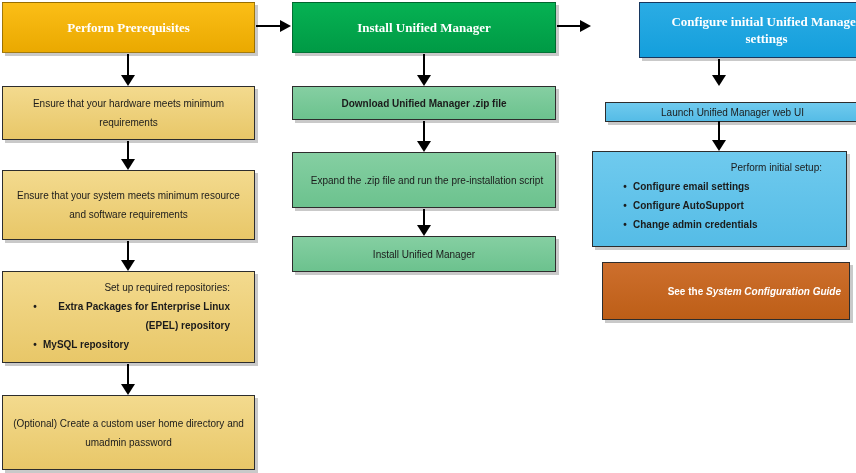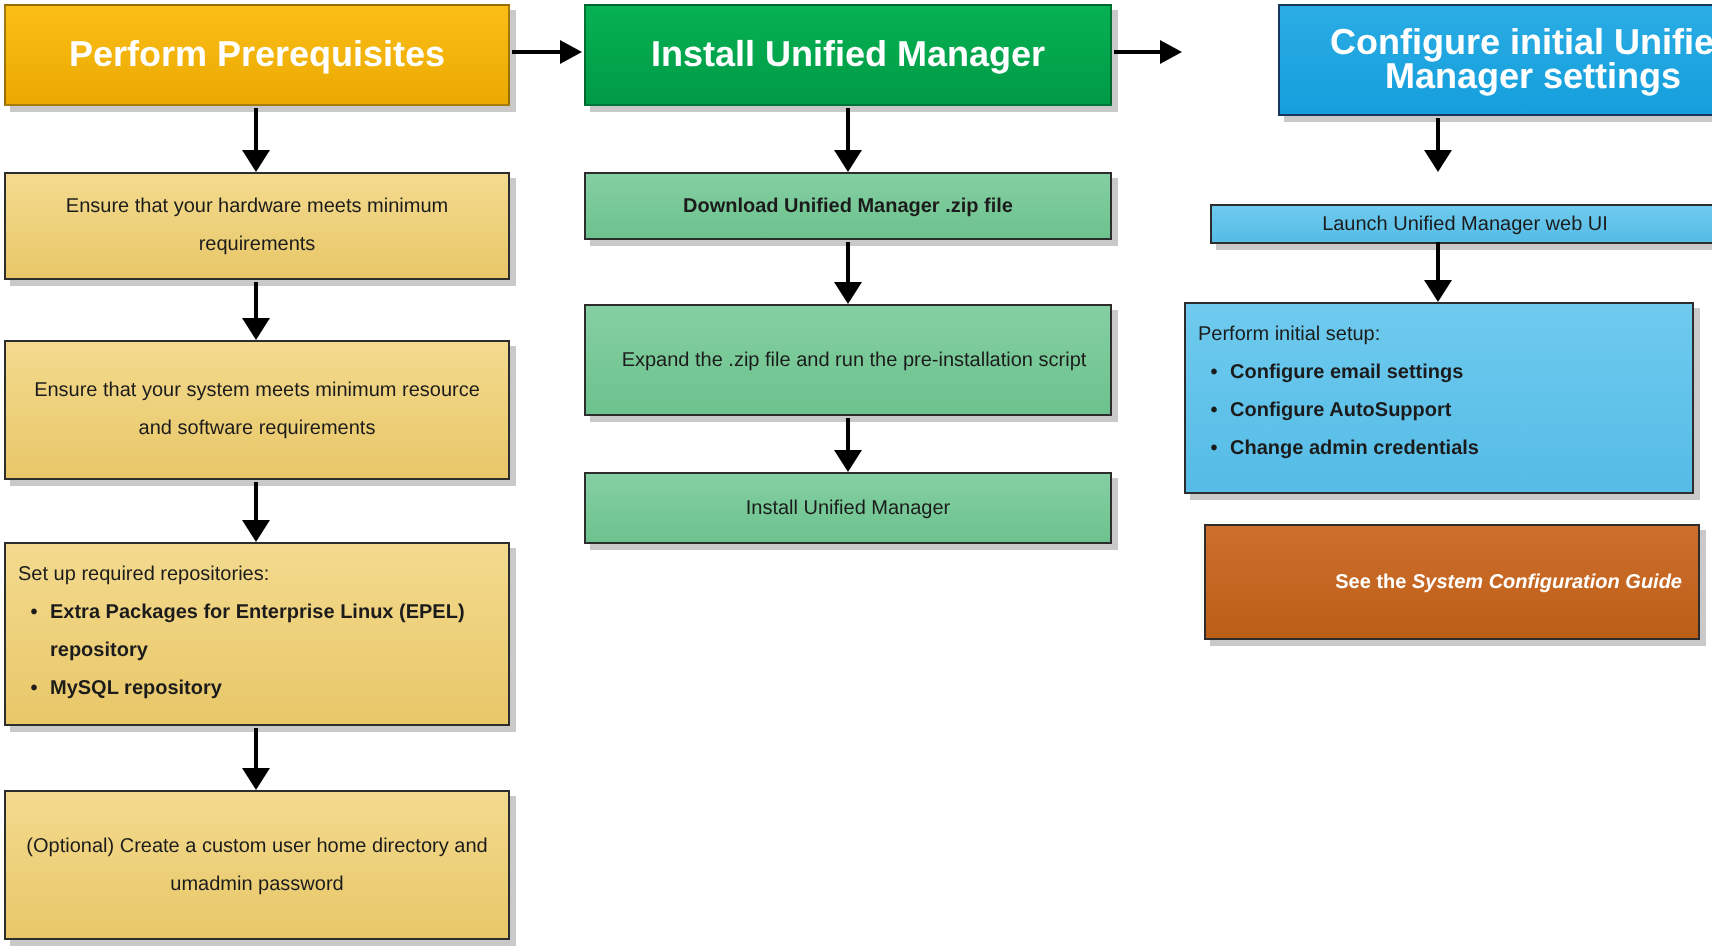--- a/index.html
+++ b/index.html
@@ -9,36 +9,37 @@
     overflow:hidden;
   }
   .box {
     position:absolute; box-sizing:border-box;
     display:flex; flex-direction:column; justify-content:center;
     text-align:center; font-size:10px; line-height:19px; color:#1b1b1b;
     padding:4px 8px;
     box-shadow:3px 3px 0 #c9c9c9;
   }
   .hdr {
-    font-weight:bold; color:#ffffff; font-size:18px; line-height:17px;
+    font-weight:bold; color:#ffffff; font-size:13px; line-height:17px;
     border:1px solid rgba(0,0,0,0.35);
     padding:4px 16px;
+    font-family:Liberation Serif, serif;
   }
   .hdr-gold  { background:linear-gradient(#fbbe17,#eaa900); }
   .hdr-green { background:linear-gradient(#06b253,#009a45); }
   .hdr-blue  { background:linear-gradient(#2bace4,#149fdc); border-color:#17375e; }
   .step { border:1px solid #2d2d2d; }
   .step-yellow { background:linear-gradient(#f3da8e,#e8c768); }
   .step-green  { background:linear-gradient(#85cfa2,#6cc28e); }
   .step-blue   { background:linear-gradient(#6fcaee,#55bce6); }
   .step-orange {
     background:linear-gradient(#cd6f2d,#bd5e17);
     color:#ffffff; font-weight:bold; border:1px solid #2d2d2d;align-items:flex-end;
   }
-  .list { justify-content:flex-start; text-align:left; padding:6px 6px; }
+  .list { justify-content:flex-start; text-align:right; padding:6px 24px; }
   .bullet-row { display:flex;font-weight:bold; }
   .bullet-dot { width:16px; flex:0 0 16px; text-align:center; }
   .bullet-dot::before { content:"\2022"; }
   .italic { font-style:italic; }
   
   .varrow { position:absolute; width:14px; display:flex; flex-direction:column; align-items:center; }
   .vline  { flex:1; width:2px; background:#000; }
   .vhead  { width:0; height:0; border-left:7px solid transparent; border-right:7px solid transparent; border-top:11px solid #000; }
   .harrow { position:absolute; height:12px; display:flex; align-items:center; }
   .hline  { flex:1; height:2px; background:#000; }

